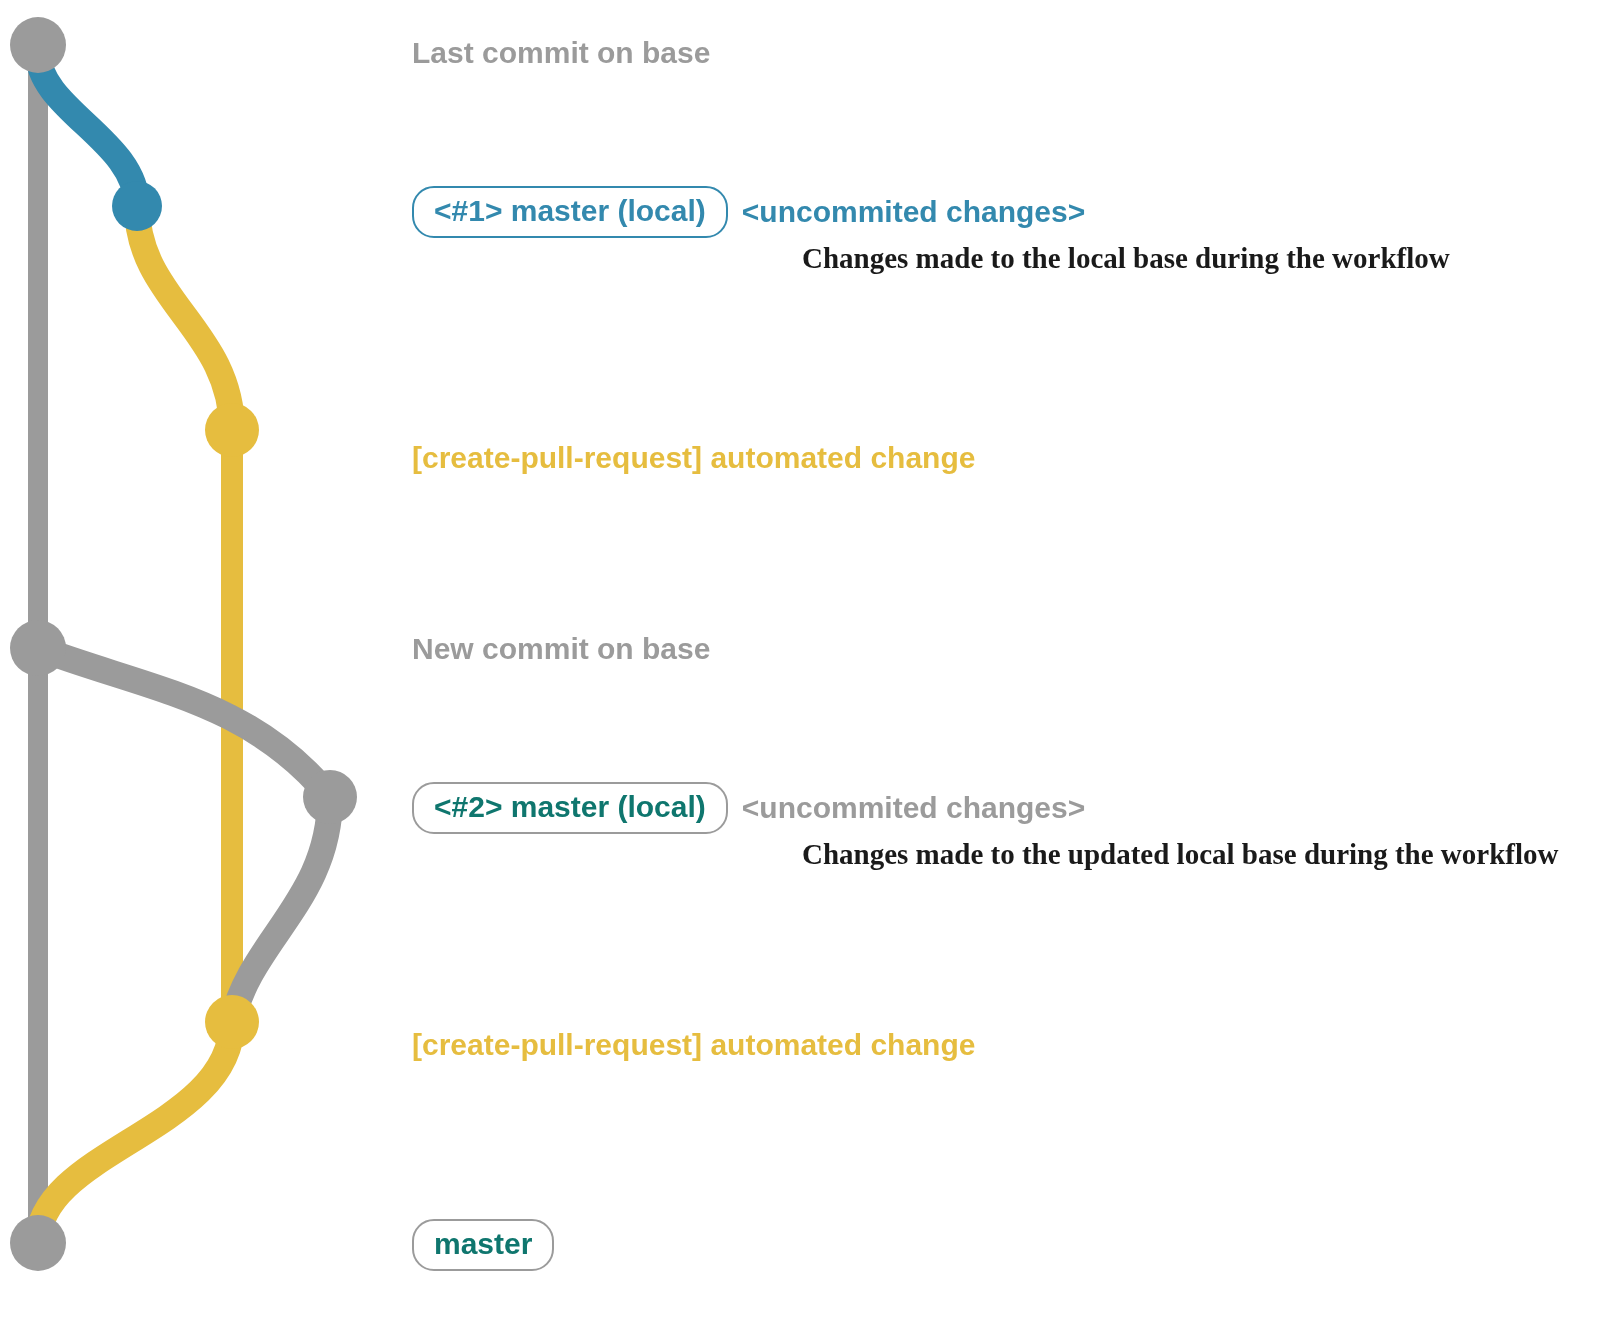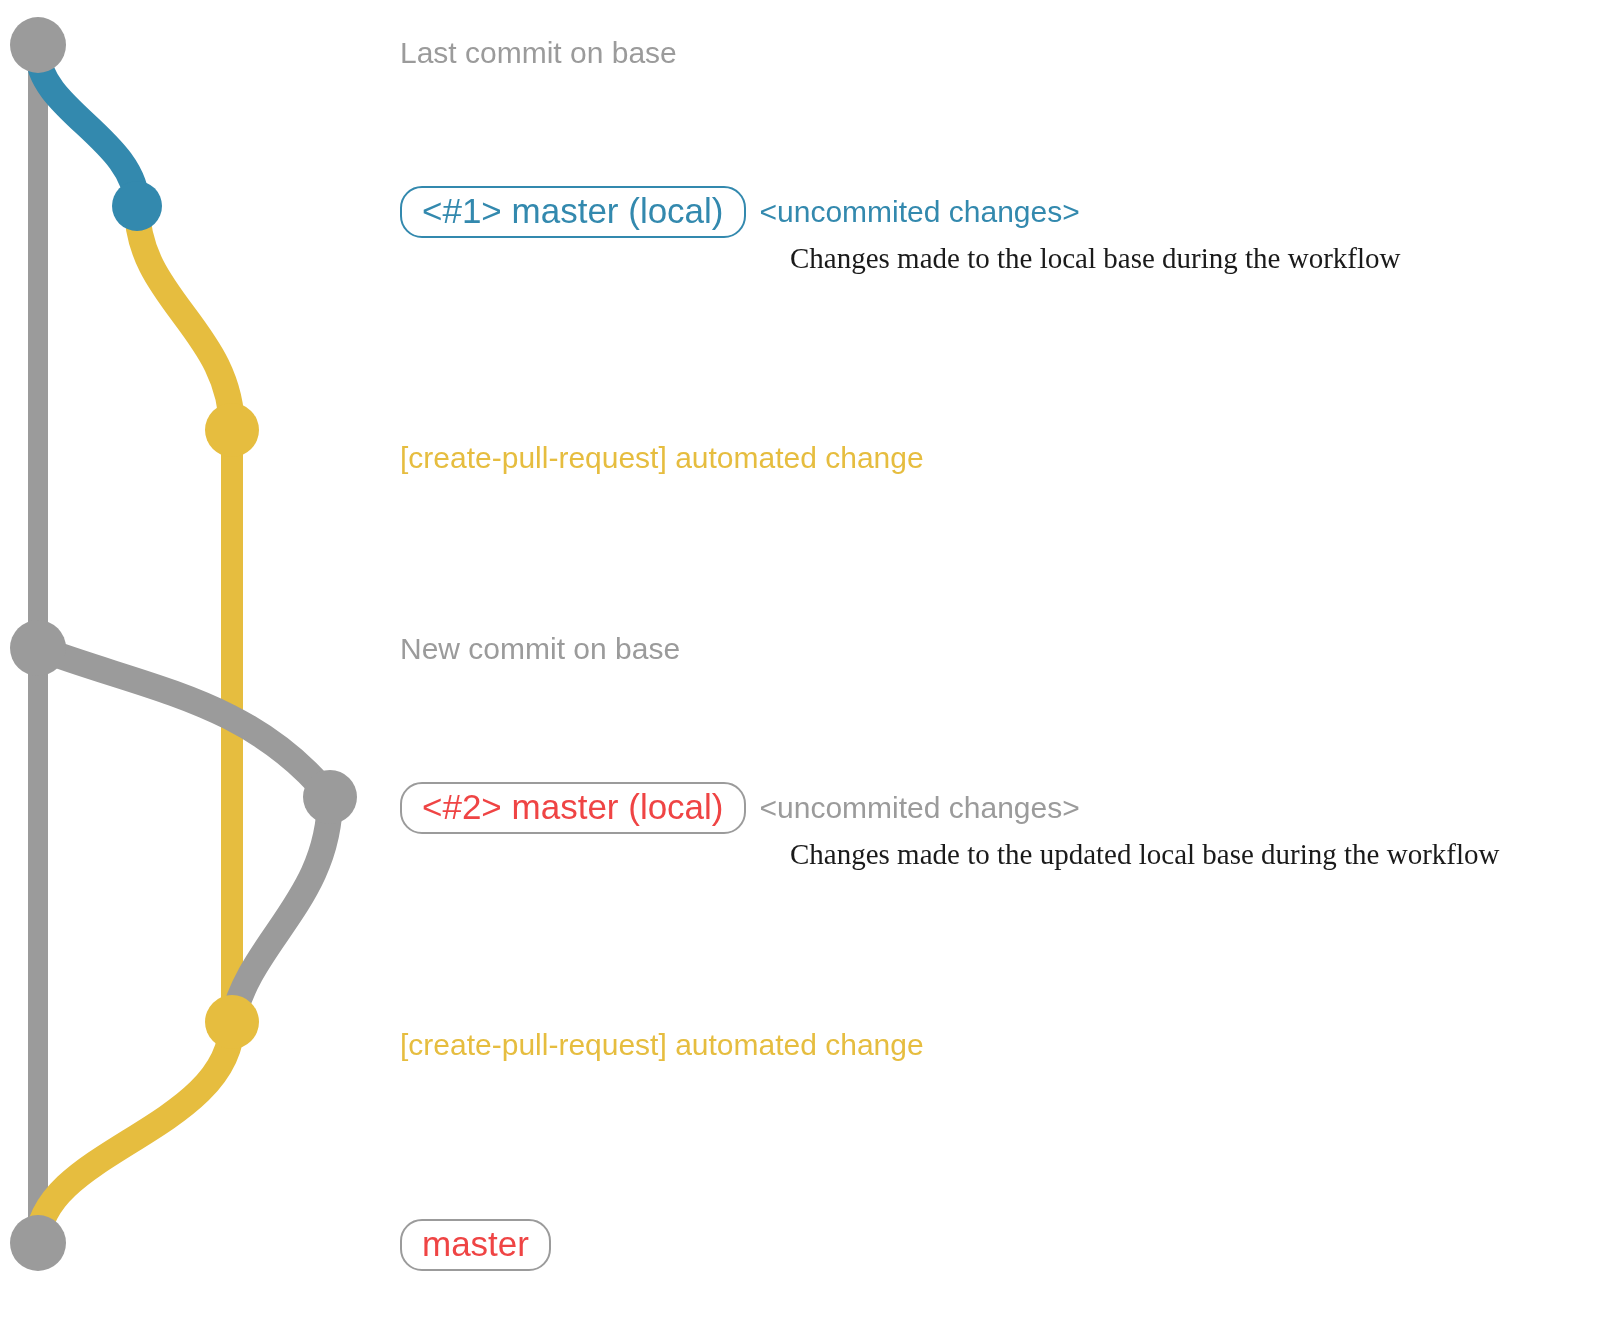--- a/index.html
+++ b/index.html
@@ -20,24 +20,25 @@
   #graph-layer {
     position: absolute;
     left: 0;
     top: 0;
     width: 400px;
     height: 1344px;
   }
 
   #labels-layer {
     position: absolute;
-    left: 4px;
+    left: 16px;
     top: 0;
     width: 1438px;
     height: 1344px;
+    font-weight: bold;
   }
 
   .row {
     position: absolute;
     left: 396px;
   }
 
   
   .commit-plain {
     font-family: "Liberation Sans", sans-serif;
@@ -51,37 +52,37 @@
     align-items: center;
     gap: 14px;
     white-space: nowrap;
   }
 
   .pill {
     display: inline-block;
     border: 2px solid #f9a8d4;
     border-radius: 22px;
     padding: 7px 20px 9px 20px;
-    font-size: 35px;
+    font-size: 30px;
     line-height: 32px;
     color: #9b9b9b;
     background: transparent;
     white-space: nowrap;
   }
   .pill.blue {
     border-color: #3389ae;
     color: #3389ae;
   }
   .pill.yellow {
     border-color: #e6bd3f;
     color: #e6bd3f;
   }
   .pill.gray {
     border-color: #9b9b9b;
-    color: #ef4444;
+    color: #0f766e;
     text-align: right;
   }
 
   .msg {
     font-size: 30px;
     line-height: 34px;
     white-space: nowrap;
   }
   .msg.blue   { color: #3389ae; }
   .msg.yellow { color: #e6bd3f; margin-top: 27px; }

